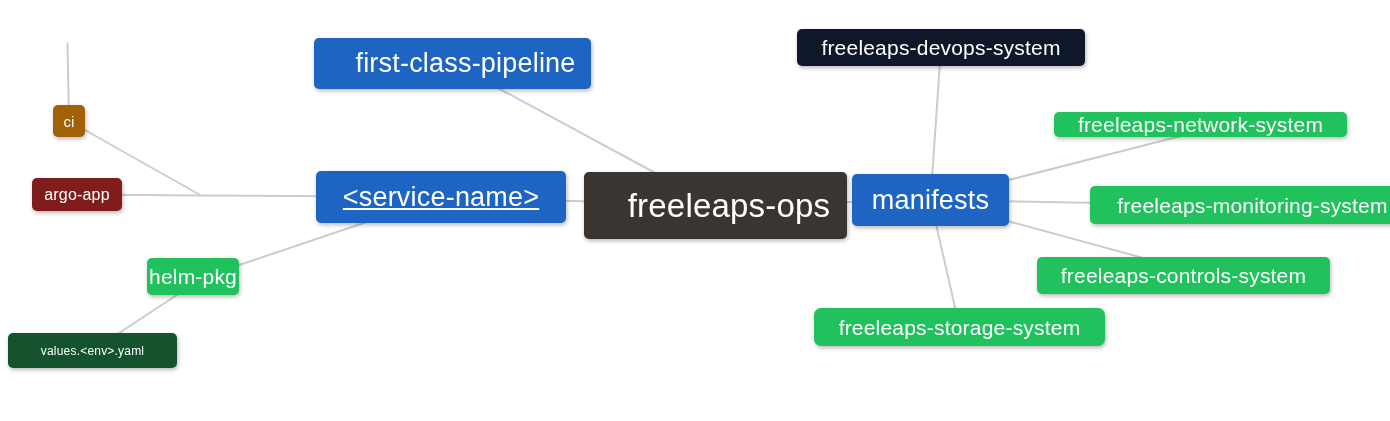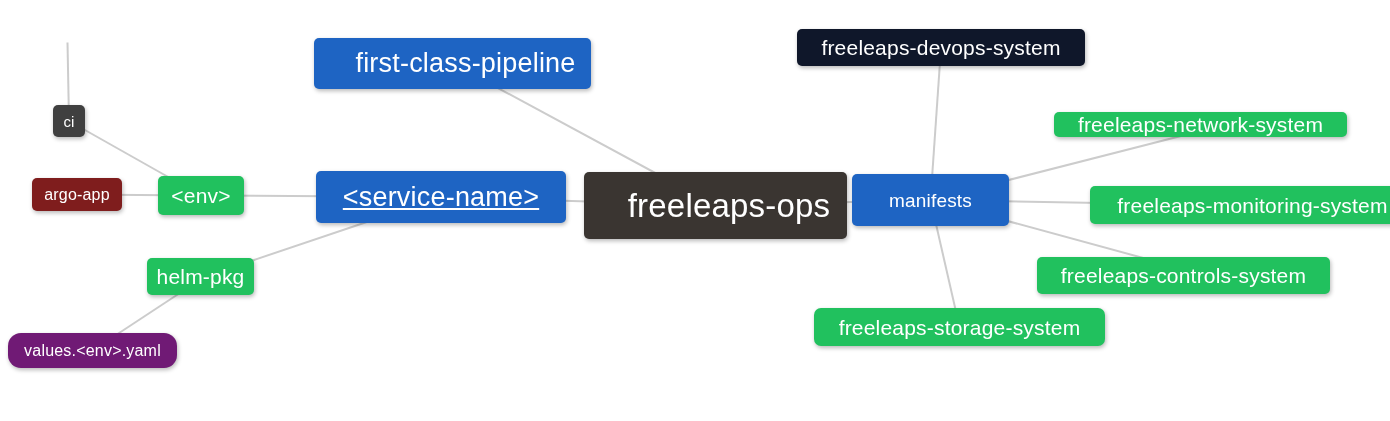--- a/index.html
+++ b/index.html
@@ -55,27 +55,26 @@
       <line x1="452.5" y1="63.5" x2="715.5" y2="205.5" stroke="#cccccc" stroke-width="2"></line>
       <line x1="441" y1="197" x2="715.5" y2="205.5" stroke="#cccccc" stroke-width="2"></line>
       <line x1="715.5" y1="205.5" x2="930.5" y2="200" stroke="#cccccc" stroke-width="2"></line>
       <line x1="930.5" y1="200" x2="941" y2="47.5" stroke="#cccccc" stroke-width="2"></line>
       <line x1="930.5" y1="200" x2="1200.5" y2="131" stroke="#cccccc" stroke-width="2"></line>
       <line x1="930.5" y1="200" x2="1213.5" y2="205" stroke="#cccccc" stroke-width="2"></line>
       <line x1="930.5" y1="200" x2="1207.5" y2="275.5" stroke="#cccccc" stroke-width="2"></line>
       <line x1="930.5" y1="200" x2="959.5" y2="327" stroke="#cccccc" stroke-width="2"></line>
     </svg>
 
-    <div class="node" style="left: 53px; top: 105px; width: 32px; height: 32px; font-size: 15px; background: #404040;">ci</div>
+    <div class="node" style="left: 53px; top: 105px; width: 32px; height: 32px; font-size: 15px; background: #a16207;">ci</div>
     <div class="node" style="left: 32px; top: 178px; width: 90px; height: 33px; font-size: 16px; background: #7f1d1d;">argo-app</div>
-    <div class="node" style="left: 158px; top: 176px; width: 86px; height: 39px; font-size: 21px; background: rgb(33, 193, 94);">&lt;env&gt;</div>
-    <div class="node" style="left: 147px; top: 258px; width: 107px; height: 37px; font-size: 21px; background: rgb(33, 193, 94);">helm-pkg</div>
-    <div class="node" style="left: 8px; top: 333px; width: 169px; height: 35px; font-size: 16px; background: #701a75; border-radius: 13px;">values.&lt;env&gt;.yaml</div>
+    <div class="node" style="left: 147px; top: 258px; width: 92px; height: 37px; font-size: 21px; background: rgb(33, 193, 94);">helm-pkg</div>
+    <div class="node" style="left: 8px; top: 333px; width: 169px; height: 35px; font-size: 12px; background: #14532d;">values.&lt;env&gt;.yaml</div>
     <div class="node" style="left: 314px; top: 38px; width: 277px; height: 51px; font-size: 27px; background: rgb(30, 100, 195); padding-left: 32px;">first-class-pipeline</div>
     <div class="node" style="left: 316px; top: 171px; width: 250px; height: 52px; font-size: 27px; background: rgb(30, 100, 195); text-decoration: underline;">&lt;service-name&gt;</div>
     <div class="node" style="left: 584px; top: 172px; width: 263px; height: 67px; font-size: 33px; background: rgb(58, 53, 49); padding-left: 33px;">freeleaps-ops</div>
-    <div class="node" style="left: 852px; top: 174px; width: 157px; height: 52px; font-size: 19px; background: rgb(30, 100, 195);">manifests</div>
+    <div class="node" style="left: 852px; top: 174px; width: 157px; height: 52px; font-size: 27px; background: rgb(30, 100, 195);">manifests</div>
     <div class="node" style="left: 797px; top: 29px; width: 288px; height: 37px; font-size: 21px; background: #0f172a;">freeleaps-devops-system</div>
     <div class="node" style="left: 1054px; top: 112px; width: 293px; height: 25px; font-size: 21px; background: rgb(33, 193, 94);">freeleaps-network-system</div>
     <div class="node" style="left: 1051px; top: 186px; width: 325px; height: 38px; font-size: 21px; background: rgb(33, 193, 94); margin-left: 39px;">freeleaps-monitoring-system</div>
     <div class="node" style="left: 1037px; top: 257px; width: 293px; height: 37px; font-size: 21px; background: rgb(33, 193, 94);">freeleaps-controls-system</div>
     <div class="node" style="left: 814px; top: 308px; width: 291px; height: 38px; font-size: 21px; background: rgb(33, 193, 94); border-radius: 7px;">freeleaps-storage-system</div>
   </div>
 
 </body></html>

